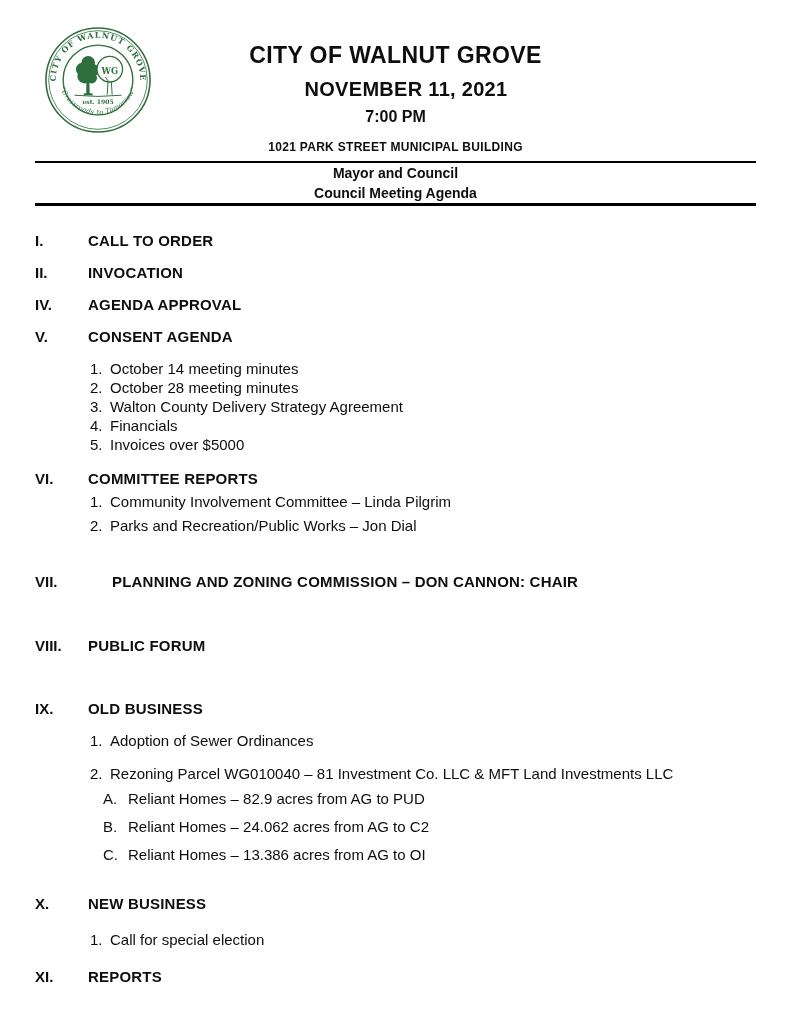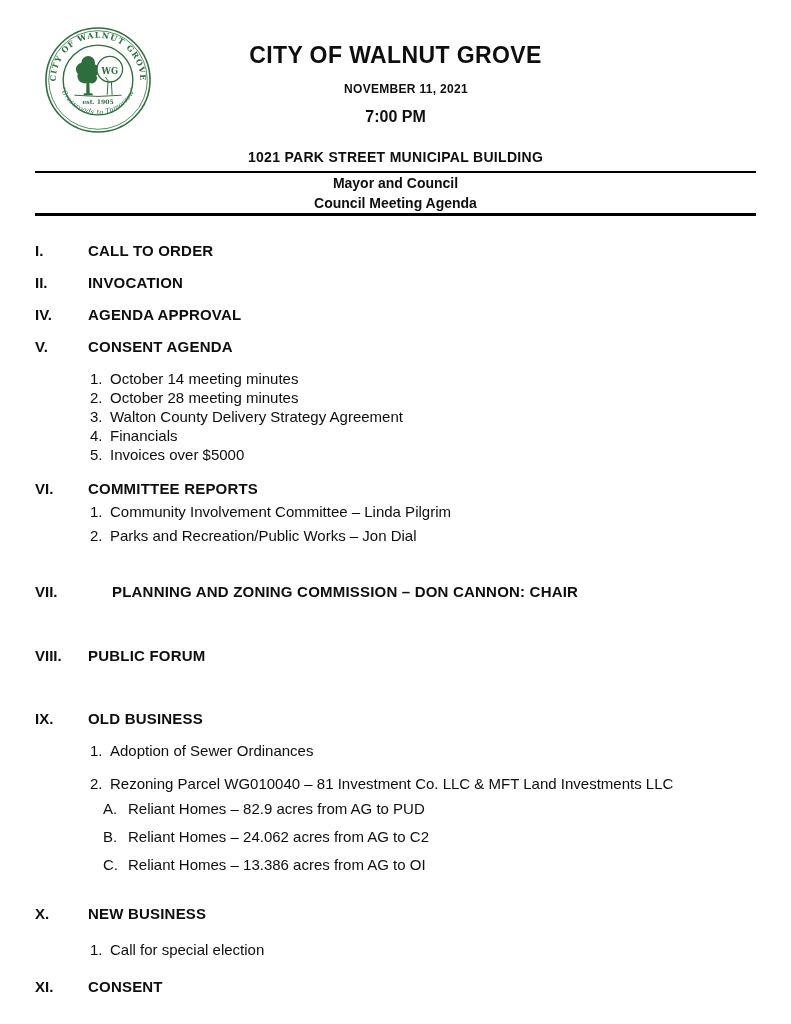--- a/index.html
+++ b/index.html
@@ -10,23 +10,23 @@
     background:#ffffff;
     font-family:"Liberation Sans",sans-serif;
     color:#0e0e0e;
     overflow:hidden;
   }
   
   .seal{position:absolute;left:44px;top:26px;width:108px;height:108px;}
   
   .hdr{text-align:center;padding-top:42px;}
   .hdr-title{font-size:23px;font-weight:700;line-height:26px;letter-spacing:.4px;}
-  .hdr-date{font-size:12px;font-weight:700;line-height:18px;margin-top:12px;letter-spacing:.3px;padding-left:21px;}
+  .hdr-date{font-size:20px;font-weight:700;line-height:18px;margin-top:12px;letter-spacing:.3px;padding-left:21px;}
   .hdr-time{font-size:16px;font-weight:700;line-height:18px;margin-top:10px;}
-  .hdr-loc{font-size:14px;font-weight:700;line-height:18px;margin-top:22px;letter-spacing:.3px;}
+  .hdr-loc{font-size:12px;font-weight:700;line-height:18px;margin-top:12px;letter-spacing:.3px;}
   .rules{margin:0 35px;}
   .rule-a{border-top:2px solid #000;margin-top:5px;}
   .sub1{font-size:14px;font-weight:700;line-height:17px;margin-top:2px;text-align:center;}
   .sub2{font-size:14px;font-weight:700;line-height:17px;margin-top:3px;text-align:center;}
   .rule-b{border-top:3px solid #000;margin-top:1px;}
   
   .agenda{margin:0 35px;font-size:15px;line-height:19px;}
   .sec{display:flex;}
   .rn{width:53px;flex:none;font-weight:700;}
   .sh{font-weight:700;letter-spacing:.2px;}
@@ -213,17 +213,17 @@
     </div>
     <div class="olist">
       <div class="oitem x-i1">
         <span class="om">1.</span>
         <span>Call for special election</span>
       </div>
     </div>
 
     <div class="sec sec-xi">
       <span class="rn">XI.</span>
-      <span class="sh">CONSENT</span>
+      <span class="sh">REPORTS</span>
     </div>
 
   </div>
 </div>
 
 </body></html>

